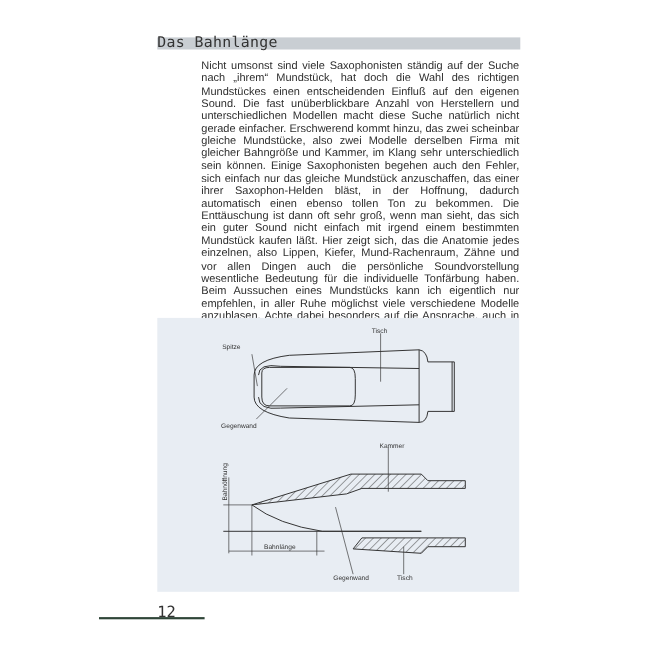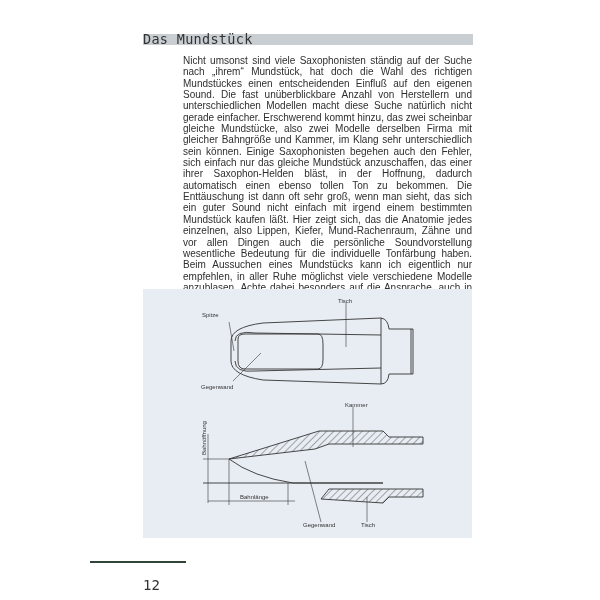--- a/index.html
+++ b/index.html
@@ -4,28 +4,28 @@
 <style>
   html, body { margin: 0; padding: 0; background: #ffffff; }
   body { width: 600px; height: 600px; position: relative; overflow: hidden; font-family: "Liberation Sans", sans-serif; color: #2a2a2a; }
   .header-bar { position: absolute; left: 143px; top: 34px; width: 330px; height: 11px; background: #c9ced3; }
   .chapter-title { position: absolute; left: 143px; top: 31px; font-family: "DejaVu Sans Mono", monospace; font-size: 13.5px; color: #333; letter-spacing: 0.3px; background: transparent; }
   .body-text { position: absolute; left: 183px; top: 55px; width: 289px; font-size: 10px; line-height: 11.35px; text-align: justify; color: #2e2e2e; }
   .body-text p { margin: 0; }
   .figure { position: absolute; left: 143px; top: 289px; width: 329px; height: 249px; background: #e8edf3; }
   .figure svg { position: absolute; left: 0; top: 0; }
   .fig-label { font-size: 6px; fill: #333; font-family: "Liberation Sans", sans-serif; }
-  .page-number { position: absolute; left: 143px; top: 577px; font-family: "DejaVu Sans Mono", monospace; font-size: 14px; color: #333; }
+  .page-number { position: absolute; left: 143px; top: 549px; font-family: "DejaVu Sans Mono", monospace; font-size: 14px; color: #333; }
   .footer-rule { position: absolute; left: 90px; top: 561px; width: 96px; height: 2px; background: #2f4538; }
 </style>
 </head>
 <body>
 
 <div class="header-bar"></div>
-<div class="chapter-title">Das Mundstück</div>
+<div class="chapter-title">Das Bahnlänge</div>
 
 <div class="body-text">
   <p>Nicht umsonst sind viele Saxophonisten ständig auf der Suche nach „ihrem“ Mundstück, hat doch die Wahl des richtigen Mundstückes einen entscheidenden Einfluß auf den eigenen Sound. Die fast unüberblickbare Anzahl von Herstellern und unterschiedlichen Modellen macht diese Suche natürlich nicht gerade einfacher. Erschwerend kommt hinzu, das zwei scheinbar gleiche Mundstücke, also zwei Modelle derselben Firma mit gleicher Bahngröße und Kammer, im Klang sehr unterschiedlich sein können. Einige Saxophonisten begehen auch den Fehler, sich einfach nur das gleiche Mundstück anzuschaffen, das einer ihrer Saxophon-Helden bläst, in der Hoffnung, dadurch automatisch einen ebenso tollen Ton zu bekommen. Die Enttäuschung ist dann oft sehr groß, wenn man sieht, das sich ein guter Sound nicht einfach mit irgend einem bestimmten Mundstück kaufen läßt. Hier zeigt sich, das die Anatomie jedes einzelnen, also Lippen, Kiefer, Mund-Rachenraum, Zähne und vor allen Dingen auch die persönliche Soundvorstellung wesentliche Bedeutung für die individuelle Tonfärbung haben. Beim Aussuchen eines Mundstücks kann ich eigentlich nur empfehlen, in aller Ruhe möglichst viele verschiedene Modelle anzublasen. Achte dabei besonders auf die Ansprache, auch in den extremen Registern, also ganz unten (ab dem tiefen Cis abwärts) und ganz oben (ab dem hohen D aufwärts), auf die Intonation (hier können dir die Intonationsübungen auf Seite 28 weiterhelfen) und natürlich auch ganz besonders auf den Sound.</p>
 </div>
 
 <div class="figure">
   <svg width="329" height="249" viewBox="0 0 329 249">
     <defs>
       <pattern id="hatch" width="5" height="5" patternUnits="userSpaceOnUse" patternTransform="rotate(45)">
         <line x1="0" y1="0" x2="0" y2="5" stroke="#333" stroke-width="0.8"></line>

